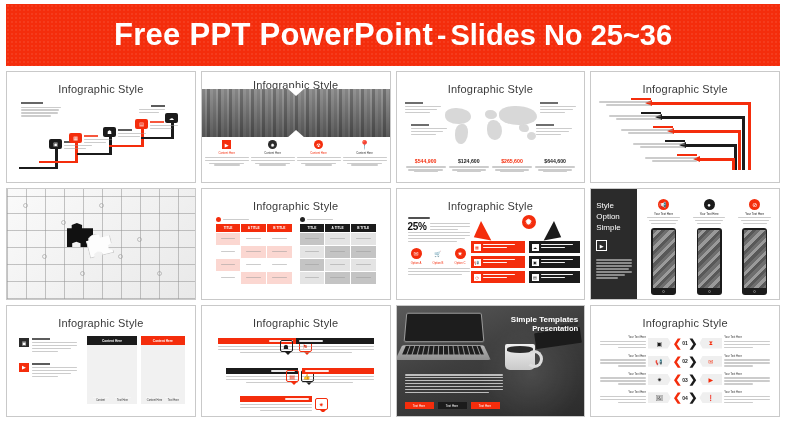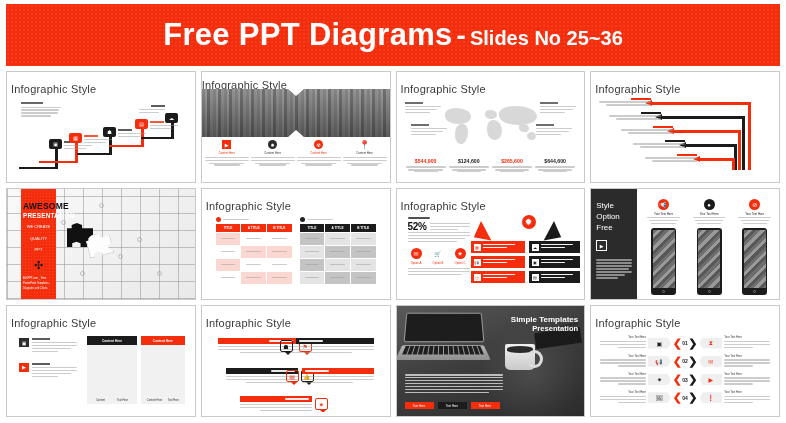--- a/index.html
+++ b/index.html
@@ -19,29 +19,29 @@
     position: relative; overflow: hidden;
   }
   .banner::after{
     content:""; position:absolute; inset:0;
     background-image: radial-gradient(rgba(255,255,255,.07) 1px, transparent 1px);
     background-size: 4px 4px; pointer-events:none;
   }
   .banner-text { color:#fff; white-space:nowrap; z-index:2; }
   .banner-text .big { font-size: 31px; font-weight: bold; letter-spacing:.3px; }
   .banner-text .dash { font-size: 28px; font-weight: bold; padding: 0 4px; }
-  .banner-text .small { font-size: 20px; font-weight: bold; }
+  .banner-text .small { font-size: 29px; font-weight: bold; }
 
   
   .grid { flex:1; display:grid; grid-template-columns: repeat(4, 1fr); grid-template-rows: repeat(3, 1fr); gap:5px; padding: 0 6px 6px 6px; }
   .card { border:1px solid #c9c9c9; background:#fff; position:relative; overflow:hidden; }
   .slide { position:absolute; inset:4px; background:#fff; overflow:hidden; }
   .slide-full { position:absolute; inset:0; overflow:hidden; }
 
-  .title { text-align:left; font-size:11px; color:#3a3a3a; padding-top:7px; letter-spacing:.2px; }
+  .title { text-align:center; font-size:11px; color:#3a3a3a; padding-top:7px; letter-spacing:.2px; }
 
   
   .tx { background:#9a9a9a; opacity:.5; height:1.4px; border-radius:1px; margin-bottom:1.6px; }
 
   
   .s1 { position:absolute; left:6px; right:6px; top:22px; bottom:5px; }
   .s1 .note { position:absolute; left:4px; top:4px; width:40px; }
   .s1 .note .h { background:#333; opacity:.75; height:2px; width:22px; margin-bottom:2.5px;}
   .step { position:absolute; }
   .step .box { width:13px; height:10px; border-radius:2px; display:flex; align-items:center; justify-content:center; color:#fff; font-size:5px; }
@@ -233,21 +233,21 @@
   .s12num .ch.b { right:0; color:#1b1b1b; }
   .s12num .n { font-size:5px; font-weight:bold; color:#1b1b1b; z-index:2; }
 </style>
 </head>
 <body>
 
 <div class="page">
 
   <div class="banner">
     <div class="banner-text">
-      <span class="big">Free PPT Diagrams</span><span class="dash">-</span><span class="small">Slides No 25~36</span>
+      <span class="big">Free PPT PowerPoint</span><span class="dash">-</span><span class="small">Slides No 25~36</span>
     </div>
   </div>
 
   <div class="grid">
 
     <div class="card">
       <div class="slide">
         <div class="title">Infographic Style</div>
         <div class="s1">
           <div class="note">
@@ -503,31 +503,20 @@
           <div class="pknob" style="left:54px;top:31px;"></div>
           <div class="pknob" style="left:92px;top:14px;"></div>
           <div class="pknob" style="left:130px;top:48px;"></div>
           <div class="pknob" style="left:35px;top:65px;"></div>
           <div class="pknob" style="left:150px;top:82px;"></div>
           <div class="pknob" style="left:73px;top:82px;"></div>
           <div class="pknob" style="left:111px;top:65px;"></div>
         </div>
         <div class="pc-dark"></div>
         <div class="pc-white"></div>
-        <div class="band">
-          <div class="inner">
-            <div class="t1">AWESOME</div>
-            <div class="t2">PRESENTATION</div>
-            <div class="t3">WE CREATE</div>
-            <div class="t3">QUALITY</div>
-            <div class="t3">PPT</div>
-            <div class="pz">✣</div>
-          </div>
-          <div class="foot">ALLPPT.com _ Free PowerPoint Templates, Diagrams and Charts</div>
-        </div>
       </div>
     </div>
 
     <div class="card">
       <div class="slide">
         <div class="title">Infographic Style</div>
         <div class="tblwrap">
 
           <div class="tbl">
             <div class="cap">
@@ -644,21 +633,21 @@
         </div>
       </div>
     </div>
 
     <div class="card">
       <div class="slide">
         <div class="title">Infographic Style</div>
         <div class="s7left">
           <div class="tx" style="width:36%;background:#333;opacity:.85;height:2px"></div>
           <div style="display:flex;gap:3px;align-items:flex-start">
-            <div class="pct">52%</div>
+            <div class="pct">25%</div>
             <div style="flex:1;padding-top:2px">
               <div class="tx"></div>
                 <div class="tx"></div>
                 <div class="tx" style="width:70%"></div>
             </div>
           </div>
           <div class="tx"></div>
             <div class="tx"></div>
             <div class="tx" style="width:92%"></div>
             <div class="tx" style="width:80%"></div>
@@ -742,21 +731,21 @@
           </div>
         </div>
       </div>
     </div>
 
     <div class="card">
       <div class="slide-full">
         <div class="darkpanel">
           <div class="t">Style</div>
           <div class="t">Option</div>
-          <div class="t">Free</div>
+          <div class="t">Simple</div>
           <div class="play">▶</div>
           <div style="margin-top:8px">
             <div class="tx"></div>
               <div class="tx"></div>
               <div class="tx"></div>
               <div class="tx" style="width:92%"></div>
             <div class="tx"></div>
               <div class="tx" style="width:80%"></div>
               <div class="tx" style="width:60%"></div>
           </div>

